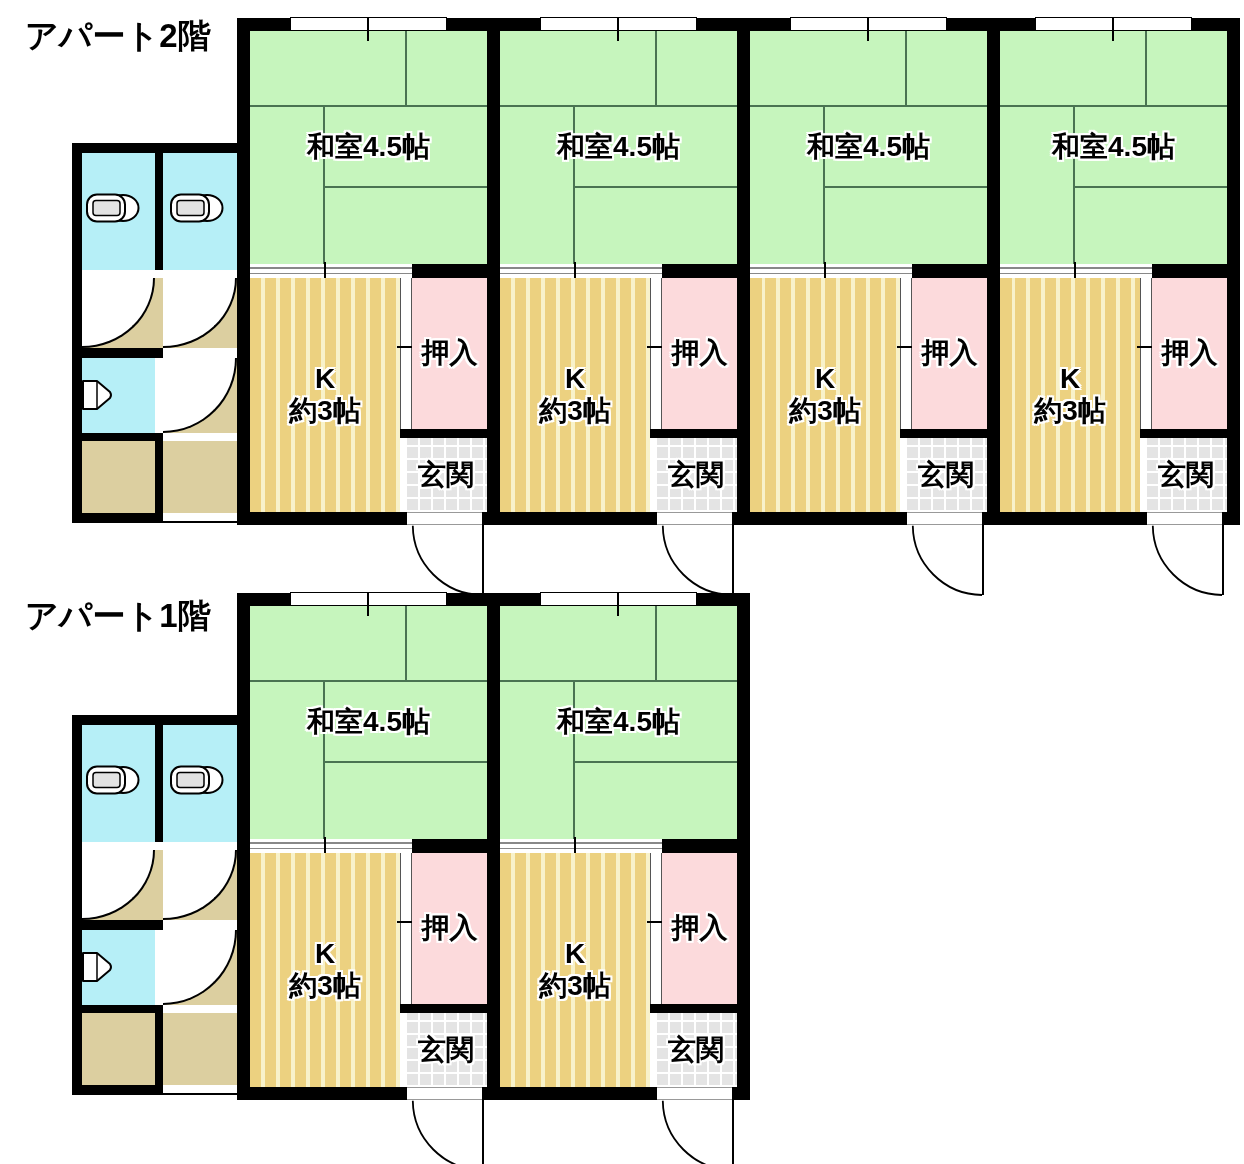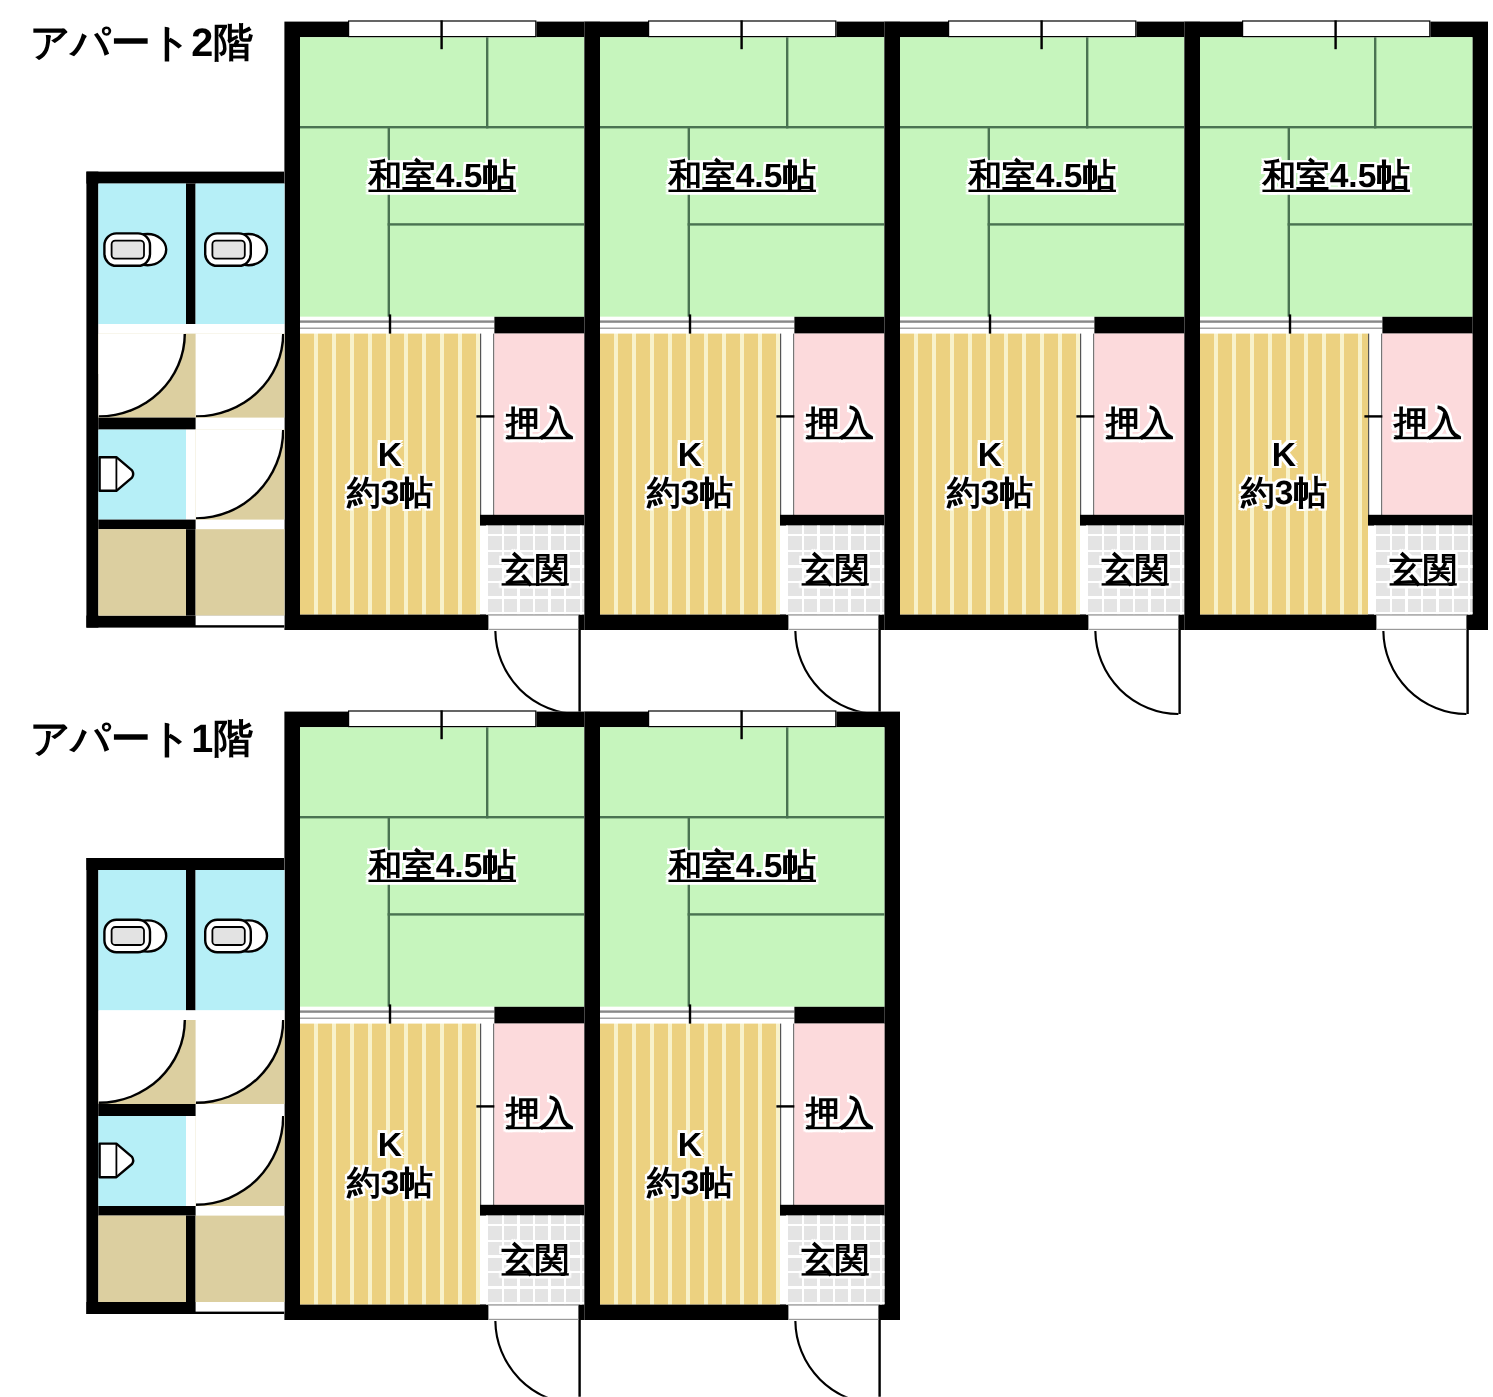--- a/index.html
+++ b/index.html
@@ -3,21 +3,21 @@
 <meta charset="utf-8">
 <style>
   html,body{margin:0;padding:0;background:#fff;}
   body{width:1244px;height:1164px;position:relative;overflow:hidden;
        font-family:"Liberation Sans",sans-serif;}
   .abs{position:absolute;box-sizing:border-box;}
   .label{font-weight:bold;color:#000;white-space:nowrap;line-height:1.15;
          text-shadow:-2px -2px 0 #fff,0 -2px 0 #fff,2px -2px 0 #fff,
                      -2px 0 0 #fff,2px 0 0 #fff,
                      -2px 2px 0 #fff,0 2px 0 #fff,2px 2px 0 #fff;}
-  .cflex{display:flex;align-items:center;justify-content:center;text-decoration:underline;}
+  .cflex{display:flex;align-items:center;justify-content:center;}
   .colflex{display:flex;flex-direction:column;align-items:center;justify-content:center;}
   .pie{background:#fff;border:solid #000;border-width:0 2px 2px 0;
        border-bottom-right-radius:100% 100%;}
   svg{position:absolute;overflow:visible;}
 </style>
 </head>
 <body>
 
 <div id="plan" class="abs" style="left:0;top:0;width:1244px;height:1164px;">
     <div class="abs" style="left: 237px; top: 18px; width: 263px; height: 507px; border: 13px solid var(--wall); background: rgb(255, 255, 255);">

